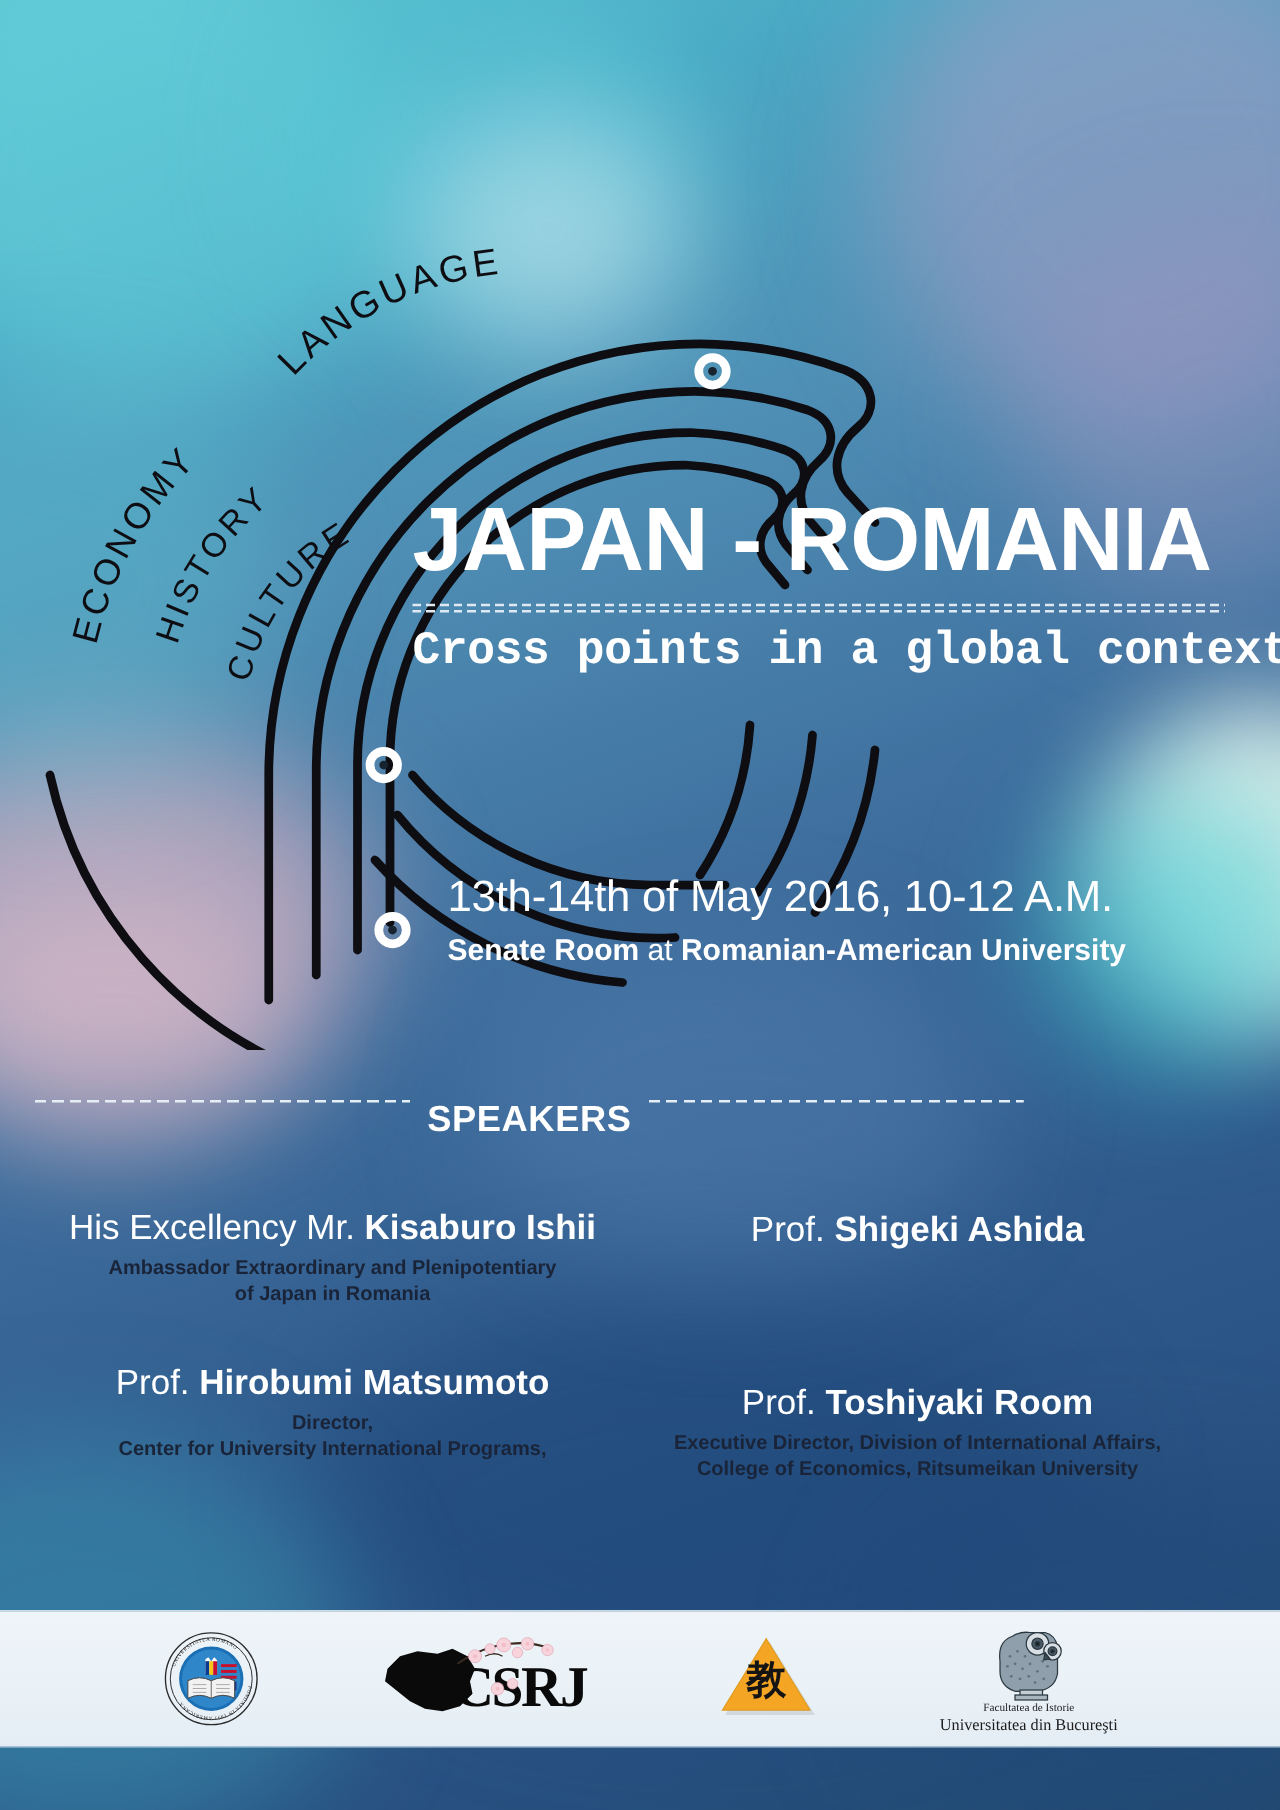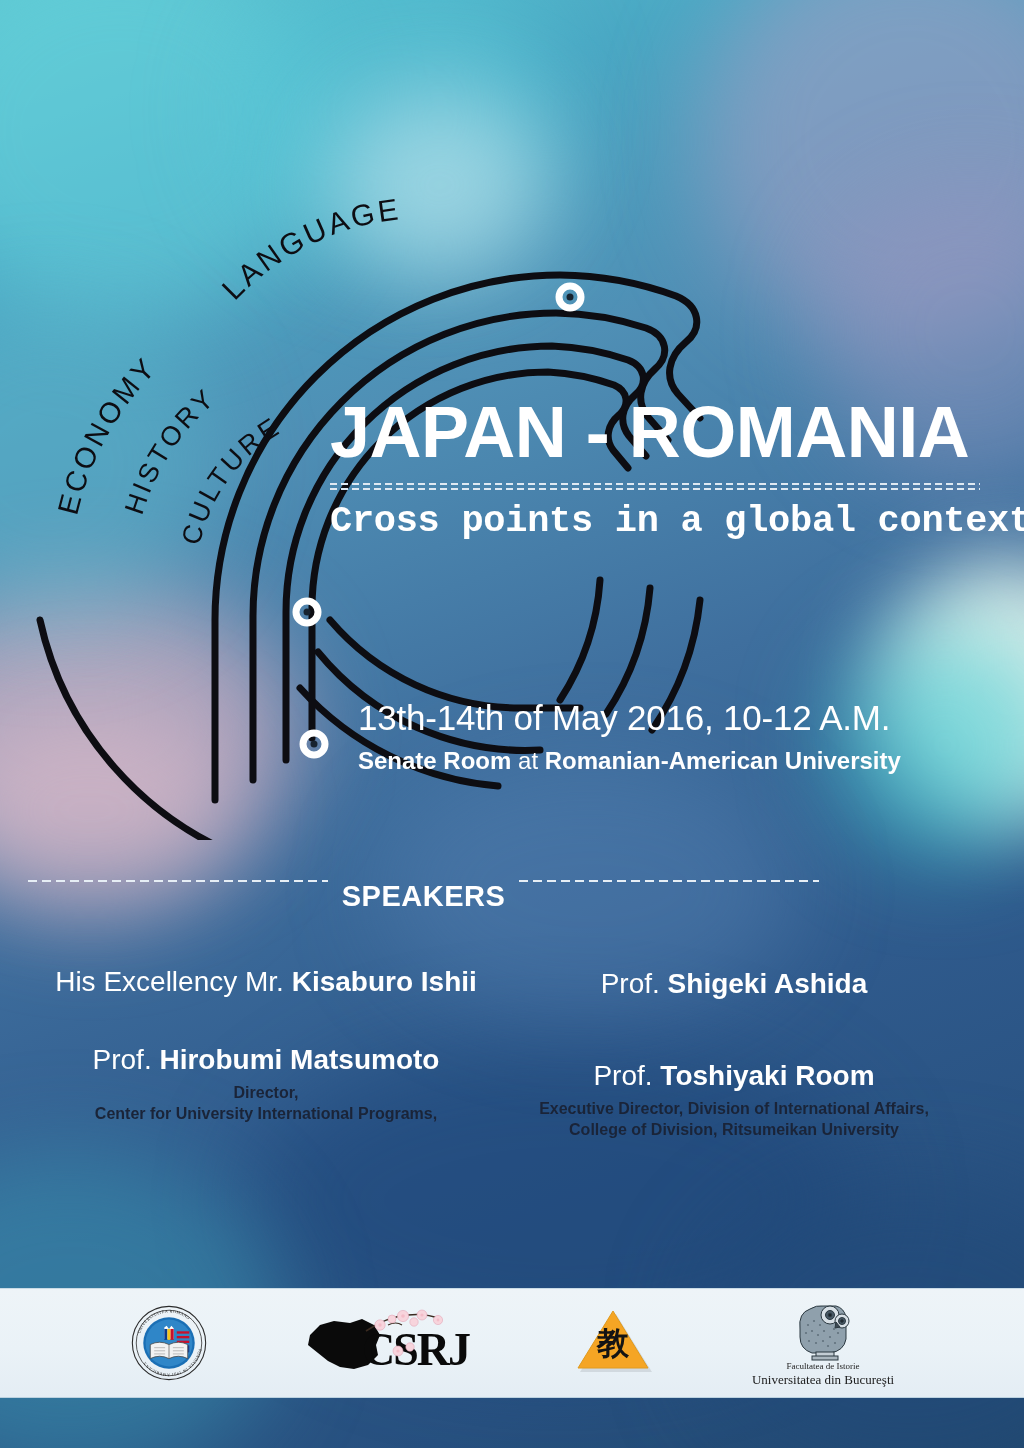--- a/index.html
+++ b/index.html
@@ -223,39 +223,43 @@
   <div class="speakers-head">
     <div class="sp-dash"></div>
     <div class="speakers-title">SPEAKERS</div>
     <div class="sp-dash"></div>
   </div>
 
   <div class="speakers-grid">
 
     <div class="sp-cell r1c1">
       <div class="sp-name"><span>His Excellency Mr. </span><b>Kisaburo Ishii</b></div>
+      <div class="sp-role">
+        <div>Ambassador Extraordinary and Plenipotentiary</div>
+        <div>of Japan in Romania</div>
+      </div>
     </div>
 
     <div class="sp-cell r1c2">
       <div class="sp-name"><span>Prof. </span><b>Shigeki Ashida</b></div>
     </div>
 
     <div class="sp-cell r2c1">
       <div class="sp-name"><span>Prof. </span><b>Hirobumi Matsumoto</b></div>
       <div class="sp-role">
         <div>Director,</div>
         <div>Center for University International Programs,</div>
       </div>
     </div>
 
     <div class="sp-cell r2c2">
       <div class="sp-name"><span>Prof. </span><b>Toshiyaki Room</b></div>
       <div class="sp-role">
         <div>Executive Director, Division of International Affairs,</div>
-        <div>College of Division, Ritsumeikan University</div>
+        <div>College of Economics, Ritsumeikan University</div>
       </div>
     </div>
 
   </div>
 
   <div class="footer">
 
     <div class="logo">
       <svg width="78" height="78" viewBox="0 0 100 100" xmlns="http://www.w3.org/2000/svg">
         <circle cx="50" cy="50" r="47" fill="none" stroke="#2b2b2b" stroke-width="1.4"></circle>

